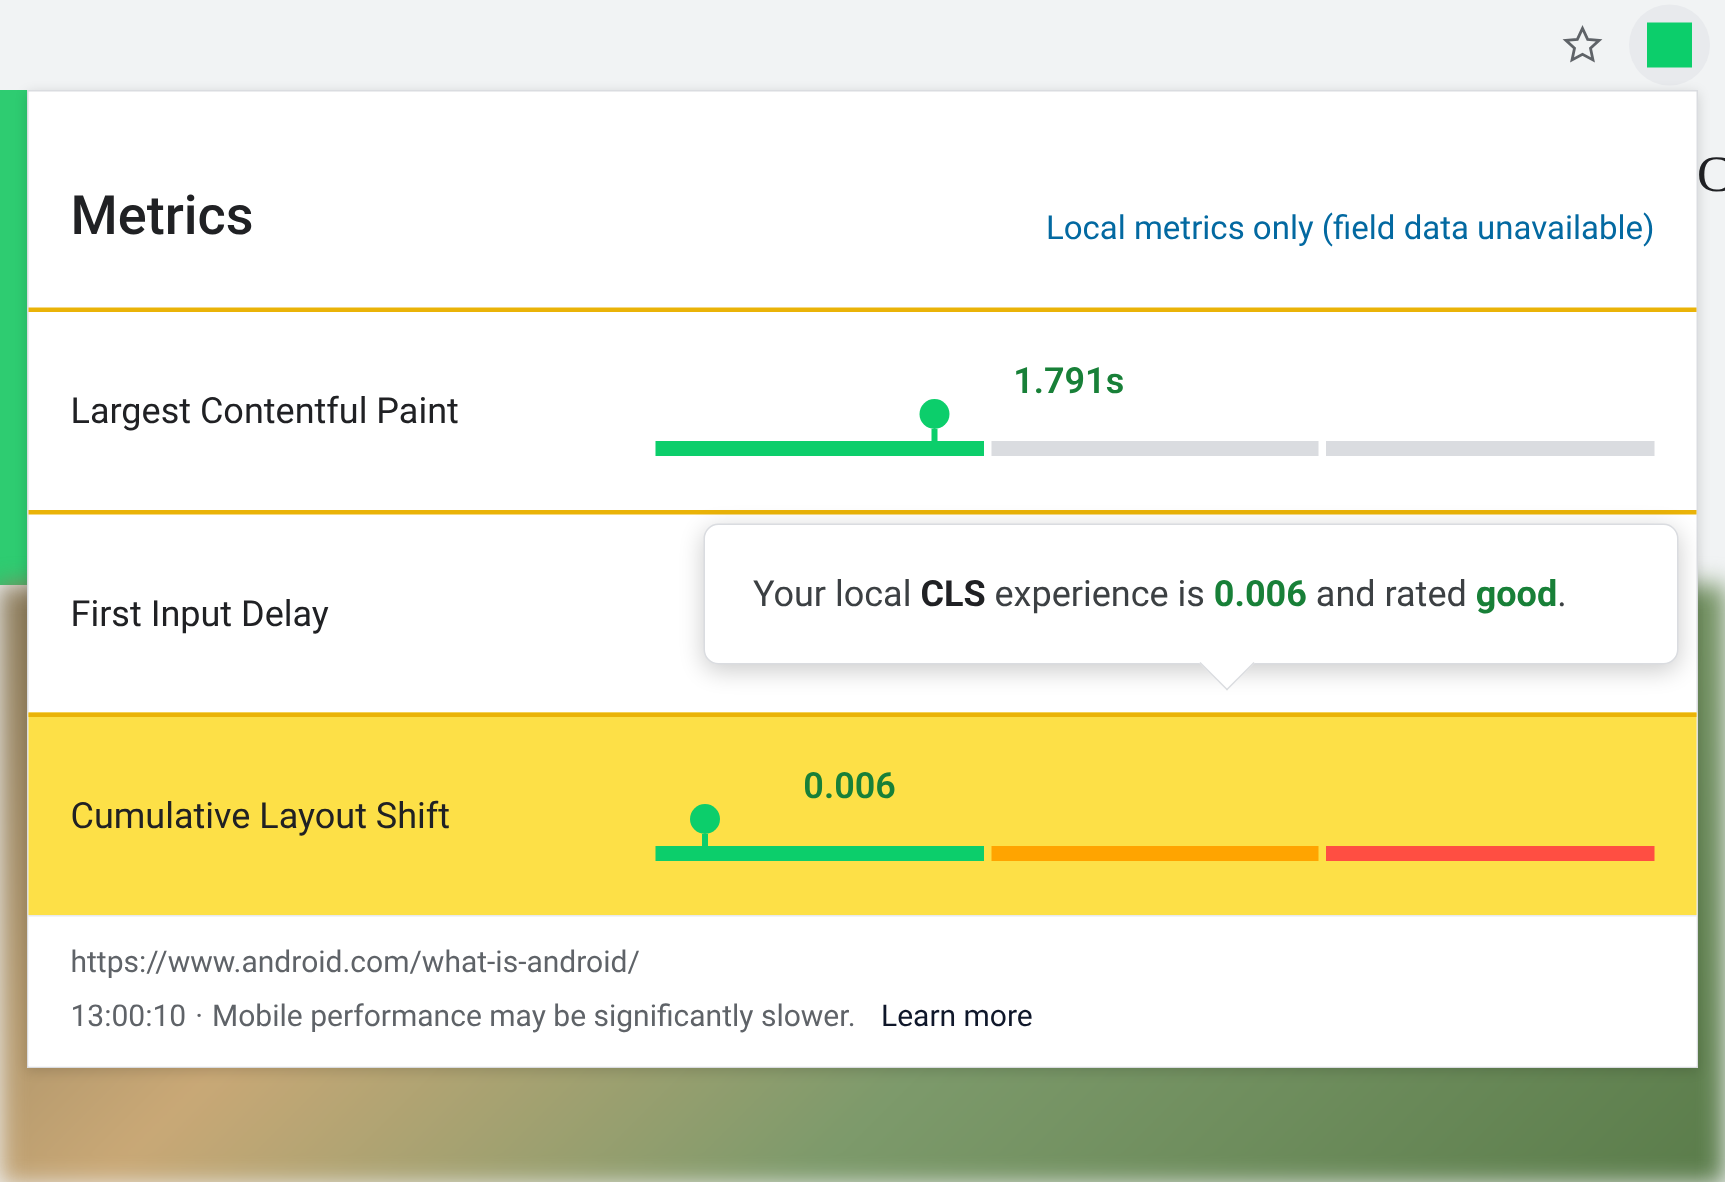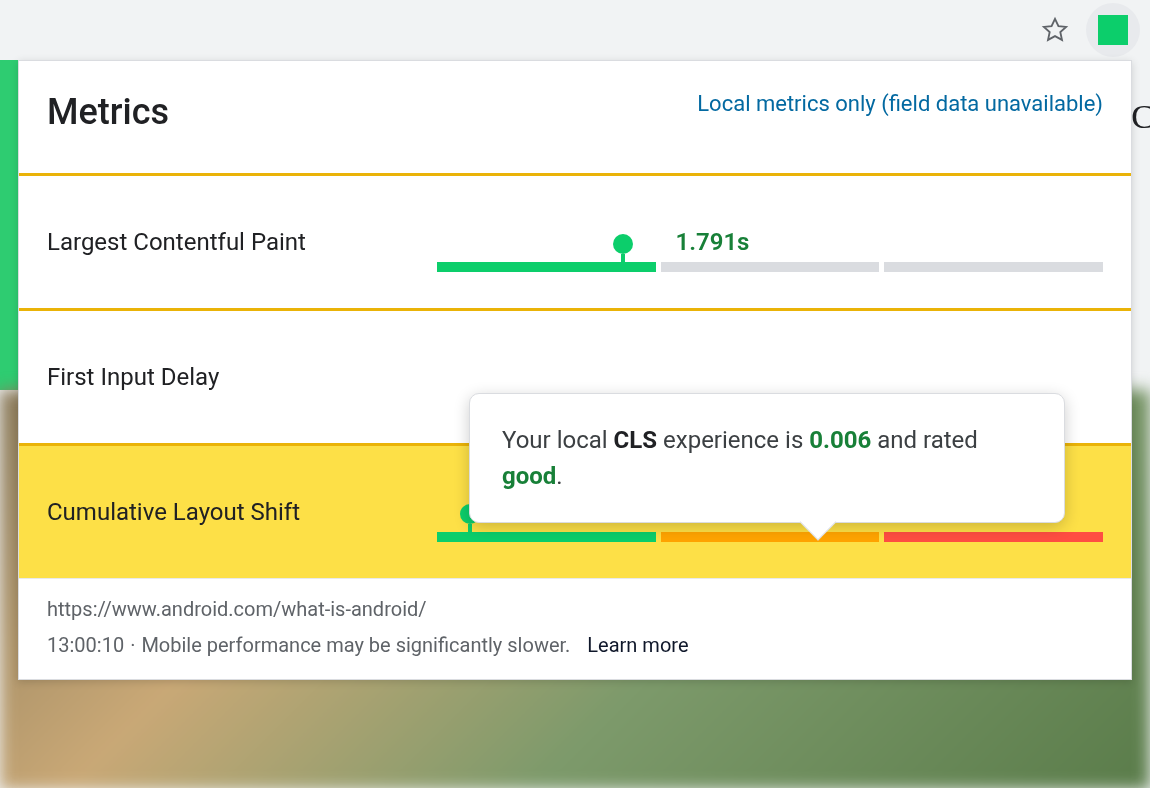--- a/index.html
+++ b/index.html
@@ -67,22 +67,23 @@
       left: 18px;
       top: 60px;
       width: 1114px;
       background: #fff;
       border: 1px solid #dadce0;
       box-shadow: 0 2px 8px rgba(0,0,0,0.15);
     }
     .panel-header {
       display: flex;
       justify-content: space-between;
-      align-items: flex-start;
+      align-items: flex-end;
       padding: 30px 28px 40px 28px;
+      margin-top: 32px;
     }
     .panel-title {
       font-size: 36px;
       font-weight: 500;
       color: #202124;
     }
     .panel-subtitle {
       font-size: 22px;
       color: #0369a1;
     }
@@ -137,41 +138,40 @@
       margin: 0 auto;
     }
     .marker-stem {
       width: 4px;
       height: 18px;
       background: #0cce6b;
       margin: 0 auto;
     }
     .metric-value {
       position: absolute;
-      bottom: 16px;
+      bottom: 36px;
       font-size: 24px;
       font-weight: 600;
       color: #188038;
       transform: translateX(12px);
     }
     .tooltip {
       position: absolute;
       left: 450px;
       top: 288px;
-      width: 596px;
+      width: 650px;
       background: #fff;
       border: 1px solid #dadce0;
       border-radius: 10px;
       box-shadow: 0 4px 16px rgba(0,0,0,0.2);
       padding: 28px 32px;
       z-index: 10;
       font-size: 24px;
       color: #3c4043;
       line-height: 1.5;
-      margin-top: 44px;
     }
     .tooltip-arrow {
       position: absolute;
       bottom: -13px;
       left: 335px;
       width: 26px;
       height: 26px;
       background: #fff;
       border-right: 1px solid #dadce0;
       border-bottom: 1px solid #dadce0;

